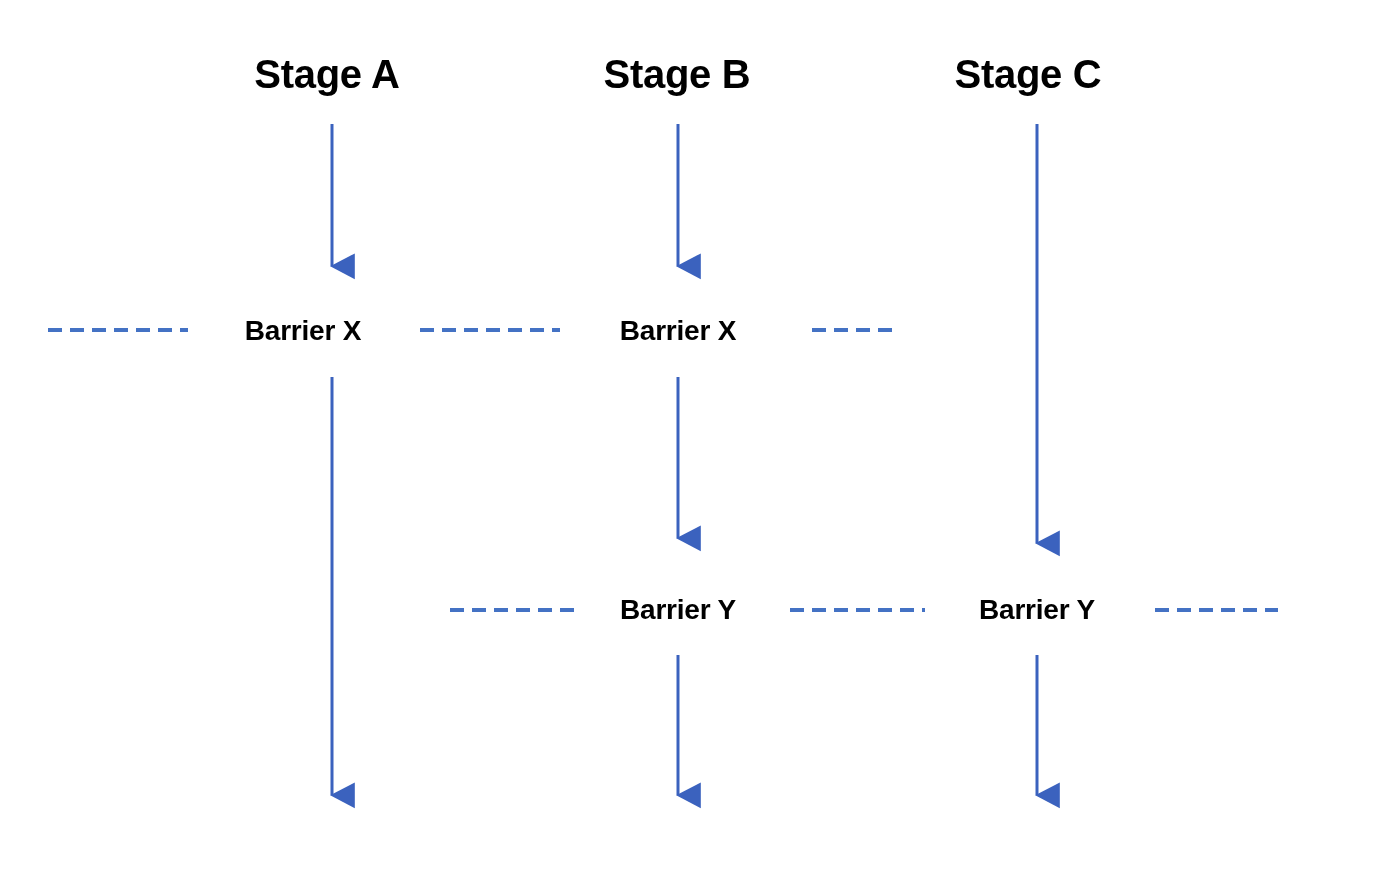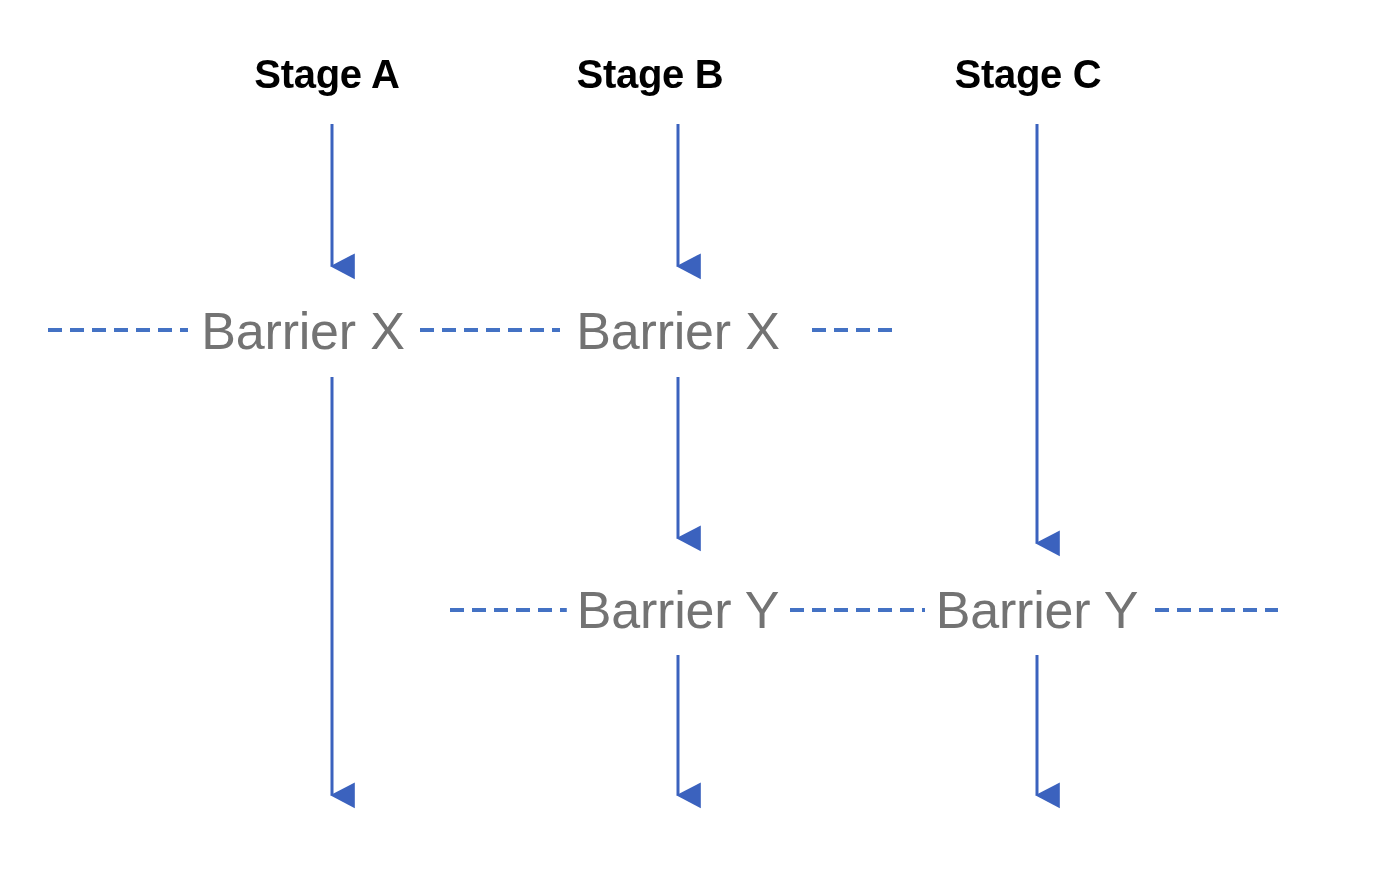--- a/index.html
+++ b/index.html
@@ -31,24 +31,24 @@
     font-size: 40px;
     line-height: 44px;
     color: #000000;
     white-space: nowrap;
     transform: translateX(-50%);
     letter-spacing: -0.3px;
   }
   .barrier-label {
     position: absolute;
     font-family: "Liberation Sans", sans-serif;
-    font-weight: normal;
-    font-size: 52px;
+    font-weight: bold;
+    font-size: 28px;
     line-height: 44px;
-    color: #737373;
+    color: #000000;
     white-space: nowrap;
     transform: translate(-50%, -50%);
     background: #ffffff;
     padding: 0 10px;
     letter-spacing: -0.2px;
   }
 </style>
 </head>
 <body>
 
@@ -74,21 +74,21 @@
         <line x1="420" y1="330" x2="560" y2="330" stroke="#4472C4" stroke-width="4" stroke-dasharray="14 8"></line>
         <line x1="812" y1="330" x2="892" y2="330" stroke="#4472C4" stroke-width="4" stroke-dasharray="14 8"></line>
         <line x1="450" y1="610" x2="578" y2="610" stroke="#4472C4" stroke-width="4" stroke-dasharray="14 8"></line>
         <line x1="790" y1="610" x2="925" y2="610" stroke="#4472C4" stroke-width="4" stroke-dasharray="14 8"></line>
         <line x1="1155" y1="610" x2="1278" y2="610" stroke="#4472C4" stroke-width="4" stroke-dasharray="14 8"></line>
       </g>
   </svg>
 
   <div id="headers-layer">
       <div class="stage-header" style="left: 327px; top: 52px;">Stage A</div>
-      <div class="stage-header" style="left: 650px; top: 52px;">Stage B</div>
+      <div class="stage-header" style="left: 677px; top: 52px;">Stage B</div>
       <div class="stage-header" style="left: 1028px; top: 52px;">Stage C</div>
     </div>
   <div id="barriers-layer">
       <div class="barrier-label" style="left: 303px; top: 331px;">Barrier X</div>
       <div class="barrier-label" style="left: 678px; top: 331px;">Barrier X</div>
       <div class="barrier-label" style="left: 678px; top: 610px;">Barrier Y</div>
       <div class="barrier-label" style="left: 1037px; top: 610px;">Barrier Y</div>
     </div>
 
 </div>

